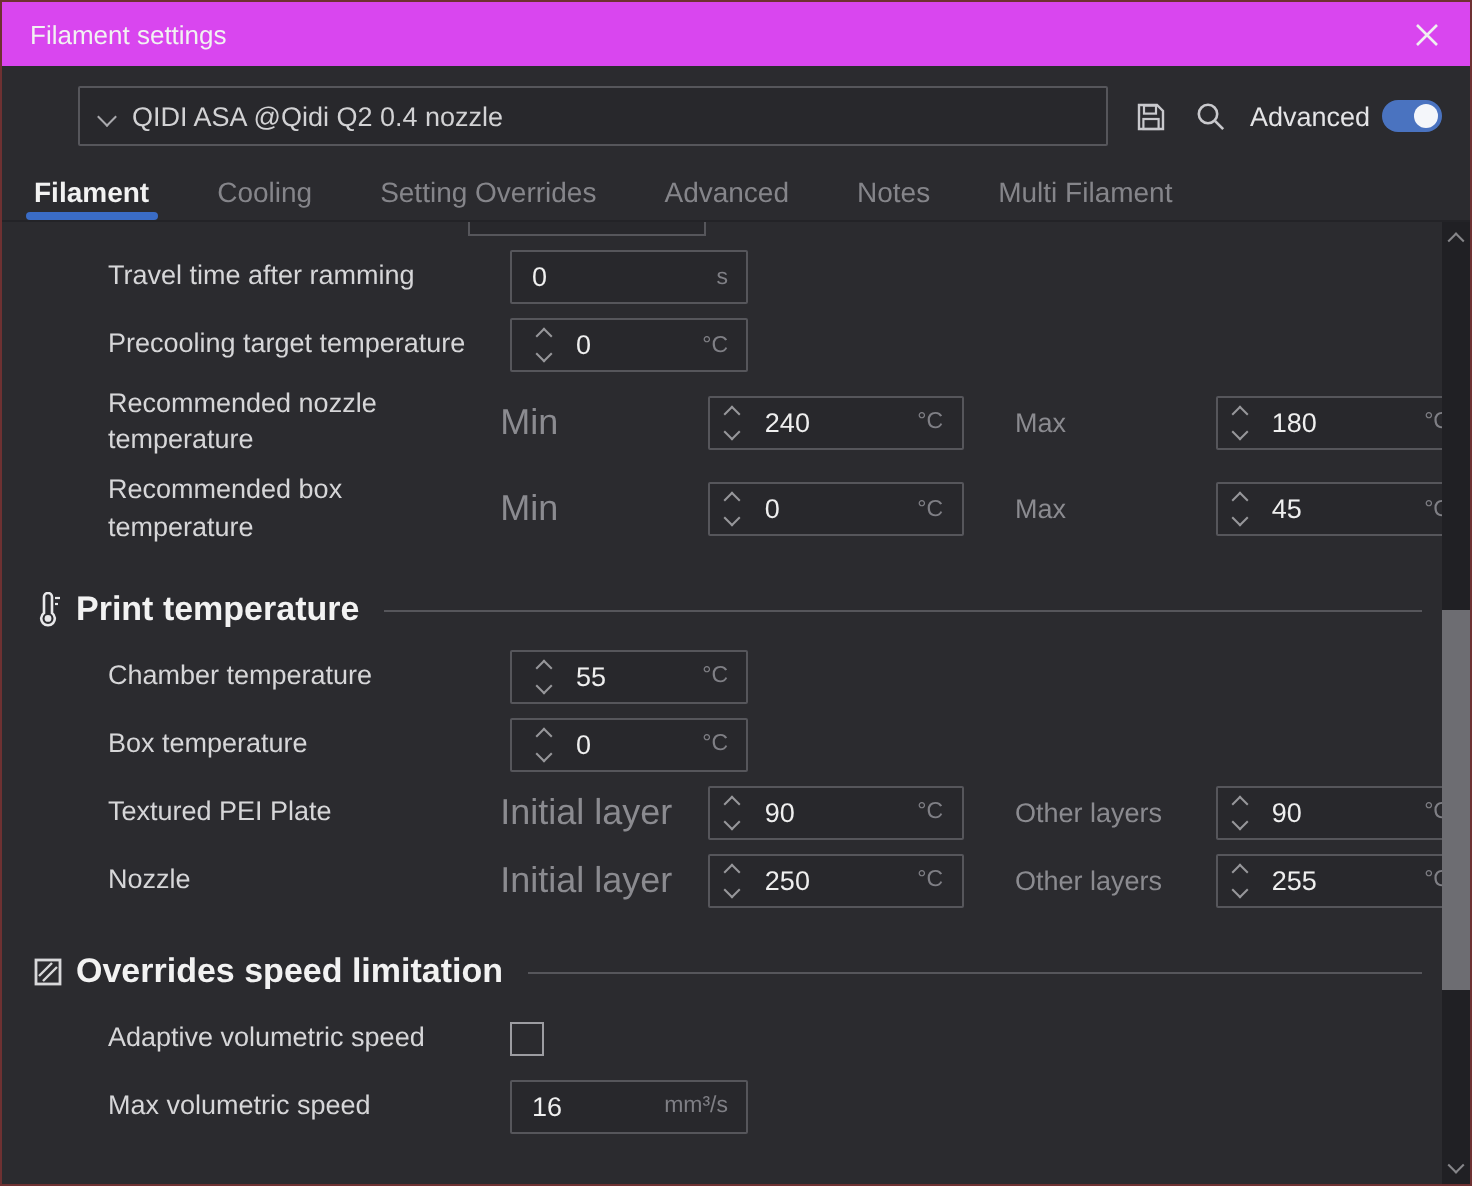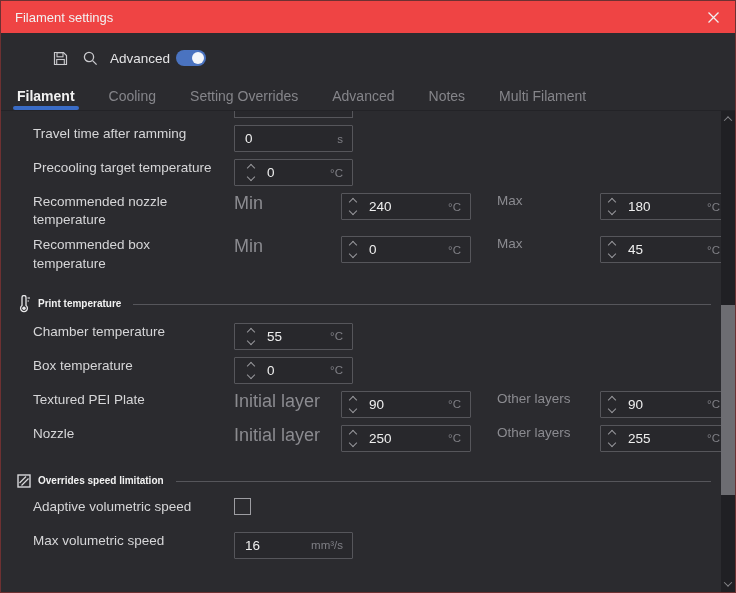--- a/index.html
+++ b/index.html
@@ -12,21 +12,21 @@
     background: #2b2b2f;
     border: 1px solid #6e3132;
     color: #d6d6d8;
     overflow: hidden;
     display: flex; flex-direction: column;
   }
 
   
   .titlebar {
     height: 32px; flex: 0 0 32px;
-    background: #ef4444;
+    background: #d946ef;
     display: flex; align-items: center;
     padding: 0 14px;
     color: #f2f2f2; font-size: 13px;
   }
   .titlebar .spacer { flex: 1; }
   .close-btn { width: 16px; height: 16px; cursor: pointer; display:flex; align-items:center; justify-content:center; }
 
   
   .preset-bar {
     flex: 0 0 50px;
@@ -82,21 +82,21 @@
   .content { position: relative; flex: 1; overflow: hidden; }
   .rows { padding: 14px 0 0 0; }
 
   .partial-input {
     position: absolute; left: 233px; top: 0;
     width: 119px; height: 7px;
     border: 1px solid #56565b; border-top: none;
     background: #28282c;
   }
 
-  .row { display: flex; padding-left: 32px; min-height: 27px; margin-bottom: 7px; }
+  .row { display: flex; align-items: center; padding-left: 32px; min-height: 27px; margin-bottom: 7px; margin-left: 21px; }
   .row-label { width: 201px; padding-right: 10px; font-size: 13.5px; color: #d6d6d8; line-height: 1.35; }
   .sub { width: 107px; font-size: 18px; color: #8b8b90; }
   .sub2 { width: 103px; margin-left: 26px; font-size: 13.5px; color: #8b8b90; }
 
   .num {
     display: flex; align-items: center;
     width: 130px; height: 27px;
     border: 1px solid #56565b; background: #28282c;
     padding: 0 9px 0 5px; border-radius: 1px;
   }
@@ -106,21 +106,21 @@
   .spin { width: 15px; margin-right: 7px; cursor: pointer; }
   .ch { display: block; width: 6px; height: 6px; border: 0 solid #97979b; }
   .ch.up { border-left-width: 1.4px; border-top-width: 1.4px; transform: rotate(45deg); margin: 0 0 3px 3px; }
   .ch.dn { border-left-width: 1.4px; border-top-width: 1.4px; transform: rotate(225deg); margin: 0 0 0 3px; }
 
   .sec {
     display: flex; align-items: center;
     margin: 22px 0 10px 0; padding-left: 14px;
   }
   .sec .sec-icon { width: 18px; display: flex; justify-content: center; margin-right: 5px; }
-  .sec .sec-title { font-size: 10px; font-weight: bold; color: #f2f2f2; white-space: nowrap; }
+  .sec .sec-title { font-size: 17px; font-weight: bold; color: #f2f2f2; white-space: nowrap; }
   .sec .sec-line { flex: 1; height: 1px; background: #56565b; margin: 2px 24px 0 12px; }
 
   .checkbox {
     width: 17px; height: 17px;
     border: 1px solid #9d9da2; background: transparent; cursor: pointer;
   }
 
   
   .scrollbar {
     position: absolute; top: 0; right: 0; bottom: 0;
@@ -145,20 +145,24 @@
     <span>Filament settings</span>
     <span class="spacer"></span>
     <span class="close-btn">
       <svg width="13" height="13" viewBox="0 0 13 13">
         <path d="M1.5 1.5 L11.5 11.5 M11.5 1.5 L1.5 11.5" stroke="#f0f0f0" stroke-width="1.3"></path>
       </svg>
     </span>
   </div>
 
   <div class="preset-bar">
+    <div class="combo">
+      <span class="chev"><span class="chev-down"></span></span>
+      <span>QIDI ASA @Qidi Q2 0.4 nozzle</span>
+    </div>
     <span class="icon-btn">
       <svg width="17" height="17" viewBox="0 0 17 17">
         <path d="M2.5 2.5 H11.5 L14.5 5.5 V14.5 H2.5 Z" fill="none" stroke="#c9c9cd" stroke-width="1.2"></path>
         <rect x="5" y="2.8" width="6" height="4" fill="none" stroke="#c9c9cd" stroke-width="1.1"></rect>
         <rect x="4.7" y="9.5" width="7.6" height="5" fill="none" stroke="#c9c9cd" stroke-width="1.1"></rect>
       </svg>
     </span>
     <span class="icon-btn">
       <svg width="17" height="17" viewBox="0 0 17 17">
         <circle cx="7" cy="7" r="4.6" fill="none" stroke="#c9c9cd" stroke-width="1.3"></circle>

